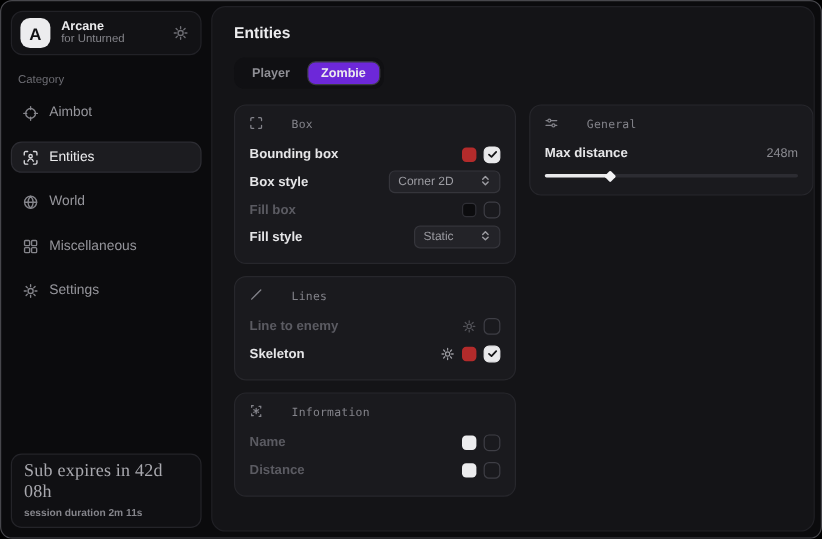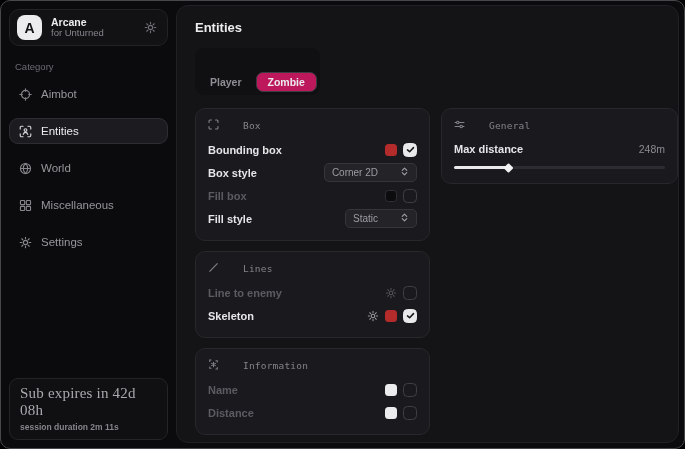--- a/index.html
+++ b/index.html
@@ -36,23 +36,23 @@
     border:1px solid #242429; border-radius:9px; padding:6px 10px 7px; background:#101013;
   }
   .sub-line1 { font-family:Liberation Serif, serif; font-size:15px; color:#a9a9af; letter-spacing:0.2px; }
   .sub-line2 { font-size:8.5px; font-weight:700; color:#85858b; margin-top:3px; }
   
   .main-panel {
     position:absolute; left:175px; top:4px; right:5px; bottom:5px;
     background:#141417; border:1px solid #202025; border-radius:12px; padding:14px 0 0 18px; overflow:hidden;
   }
   .page-title { font-size:13px; font-weight:700; color:#ececee; margin-bottom:13px; }
-  .tabs { display:inline-flex; align-items:flex-end; background:#101013; border-radius:9px; padding:3px; gap:2px; margin-bottom:13px; }
+  .tabs { display:inline-flex; align-items:center; background:#101013; border-radius:9px; padding:3px; gap:2px; margin-bottom:13px; }
   .tab { padding:3px 11px; font-size:10.5px; font-weight:600; color:#8f8f95; border:1px solid transparent; border-radius:7px; cursor:pointer; }
-  .tab.active { background:#be185d; border-color:#3b3b41; color:#ececee;margin-top:21px; }
+  .tab.active { background:#6d28d9; border-color:#3b3b41; color:#ececee; }
   .columns { display:flex; align-items:flex-start; gap:11px; }
   .col-left { width:237px; display:flex; flex-direction:column; gap:10px; }
   .col-right { width:239px; }
   .card { background:#1a1a1e; border:1px solid #27272c; border-radius:10px; padding:9px 12px 10px; }
   .card-header { display:flex; align-items:center; gap:24px; color:#83838a; margin-bottom:6px; height:14px; }
   .card-header .hdr-label { font-family:"DejaVu Sans Mono", monospace; font-size:9.5px; letter-spacing:0.2px; }
   .row { display:flex; align-items:center; justify-content:space-between; height:23px; }
   .row-label { font-size:11px; font-weight:700; color:#e6e6e8; }
   .row-label.disabled { color:#5b5b62; }
   .controls { display:flex; align-items:center; gap:6px; }

